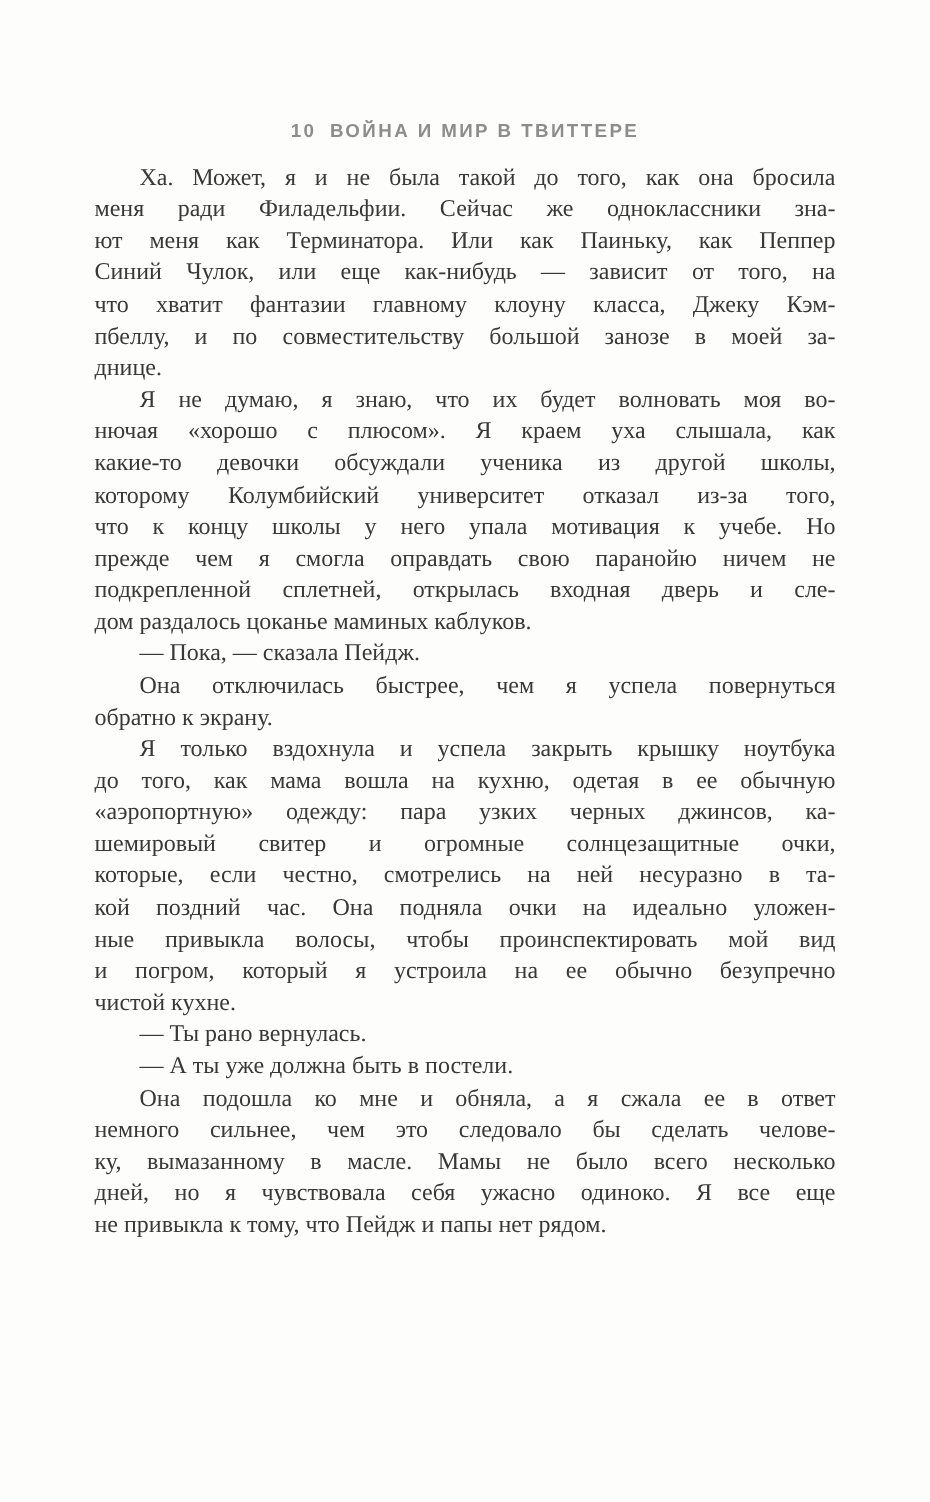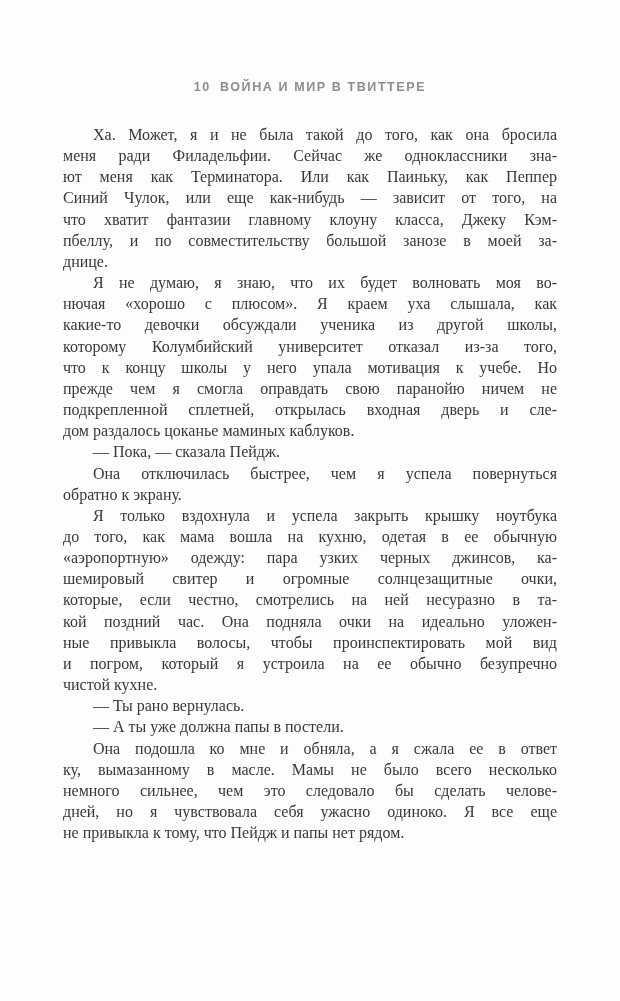--- a/index.html
+++ b/index.html
@@ -31,21 +31,21 @@
     font-size:12.5px;
     letter-spacing:1.6px;
     color:var(--head);
     white-space:nowrap;
   }
   .running-head .page-num{
     margin-right:9px;
   }
   .text-block{
     position:absolute;
-    top:124px;
+    top:108px;
     left:63px;
     width:494px;
     font-size:16px;
     line-height:21.15px;
     color:var(--ink);
   }
   .para{margin:0;padding:0;}
   .line{
     text-align:justify;
     text-align-last:justify;
@@ -99,23 +99,23 @@
         <div class="line">которые, если честно, смотрелись на ней несуразно в та-</div>
         <div class="line">кой поздний час. Она подняла очки на идеально уложен-</div>
         <div class="line">ные привыкла волосы, чтобы проинспектировать мой вид</div>
         <div class="line">и погром, который я устроила на ее обычно безупречно</div>
         <div class="line last">чистой кухне.</div>
       </div>
       <div class="para">
         <div class="line first last">— Ты рано вернулась.</div>
       </div>
       <div class="para">
-        <div class="line first last">— А ты уже должна папы в постели.</div>
+        <div class="line first last">— А ты уже должна быть в постели.</div>
       </div>
       <div class="para">
         <div class="line first">Она подошла ко мне и обняла, а я сжала ее в ответ</div>
+        <div class="line">немного сильнее, чем это следовало бы сделать челове-</div>
         <div class="line">ку, вымазанному в масле. Мамы не было всего несколько</div>
-        <div class="line">немного сильнее, чем это следовало бы сделать челове-</div>
         <div class="line">дней, но я чувствовала себя ужасно одиноко. Я все еще</div>
         <div class="line last">не привыкла к тому, что Пейдж и папы нет рядом.</div>
       </div>
     </div>
 </div>
 
 </body></html>

